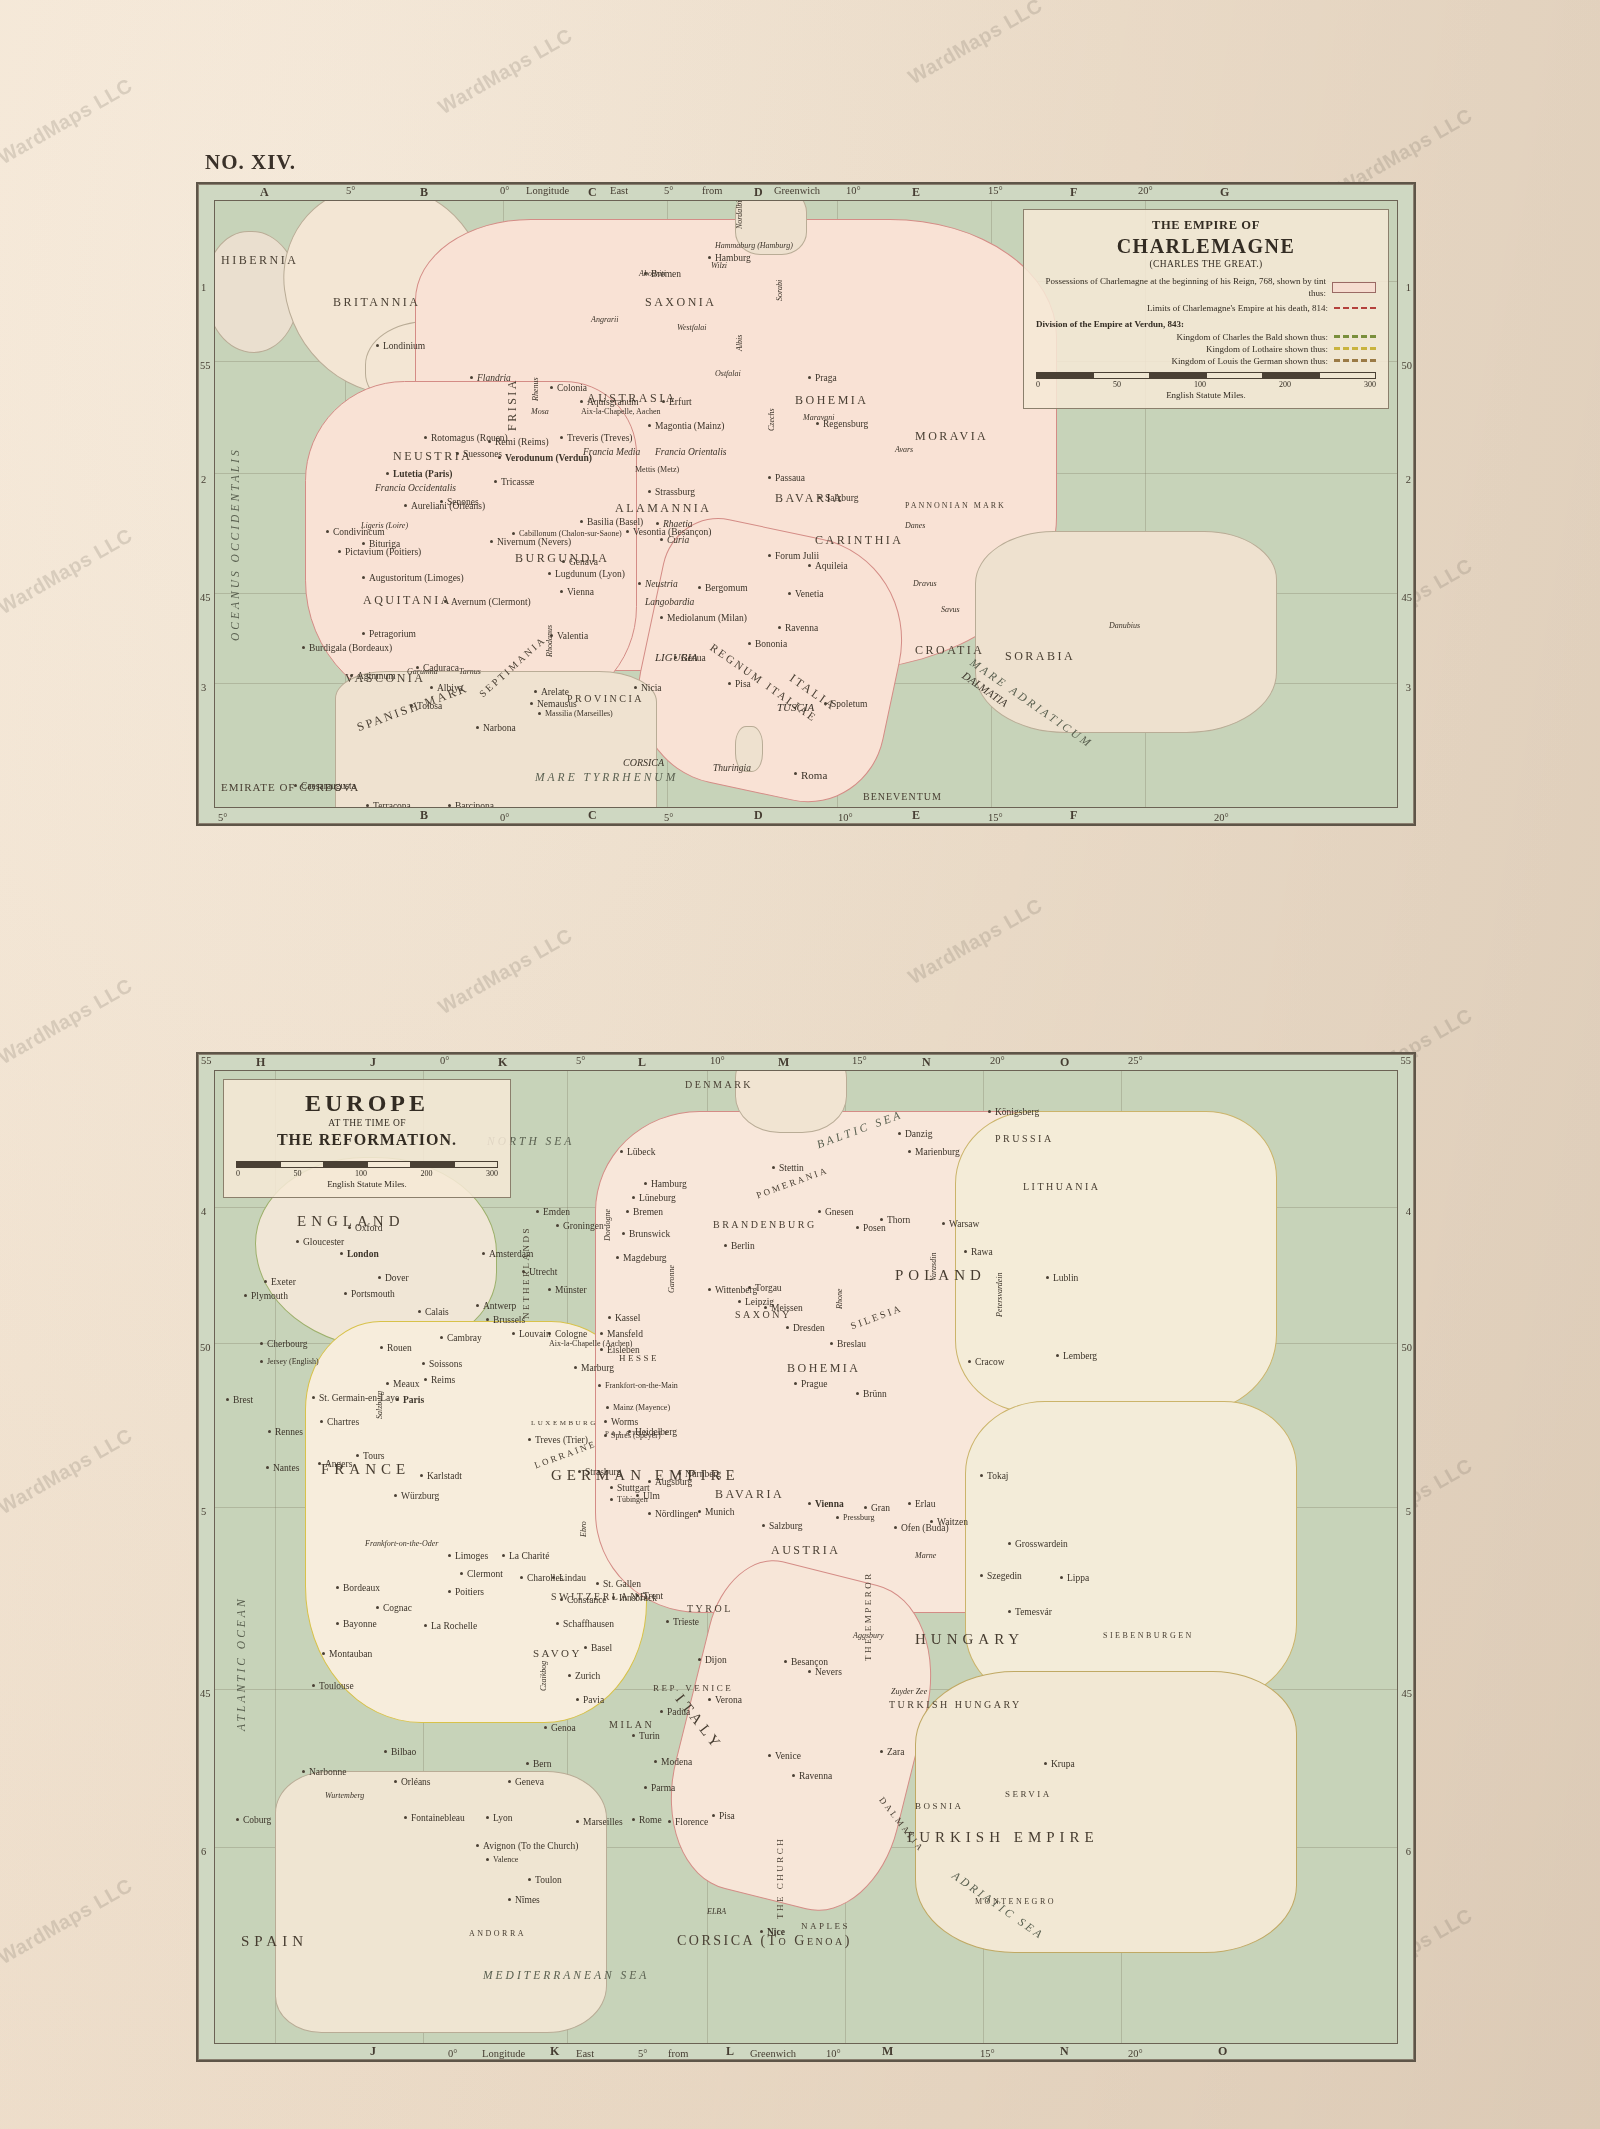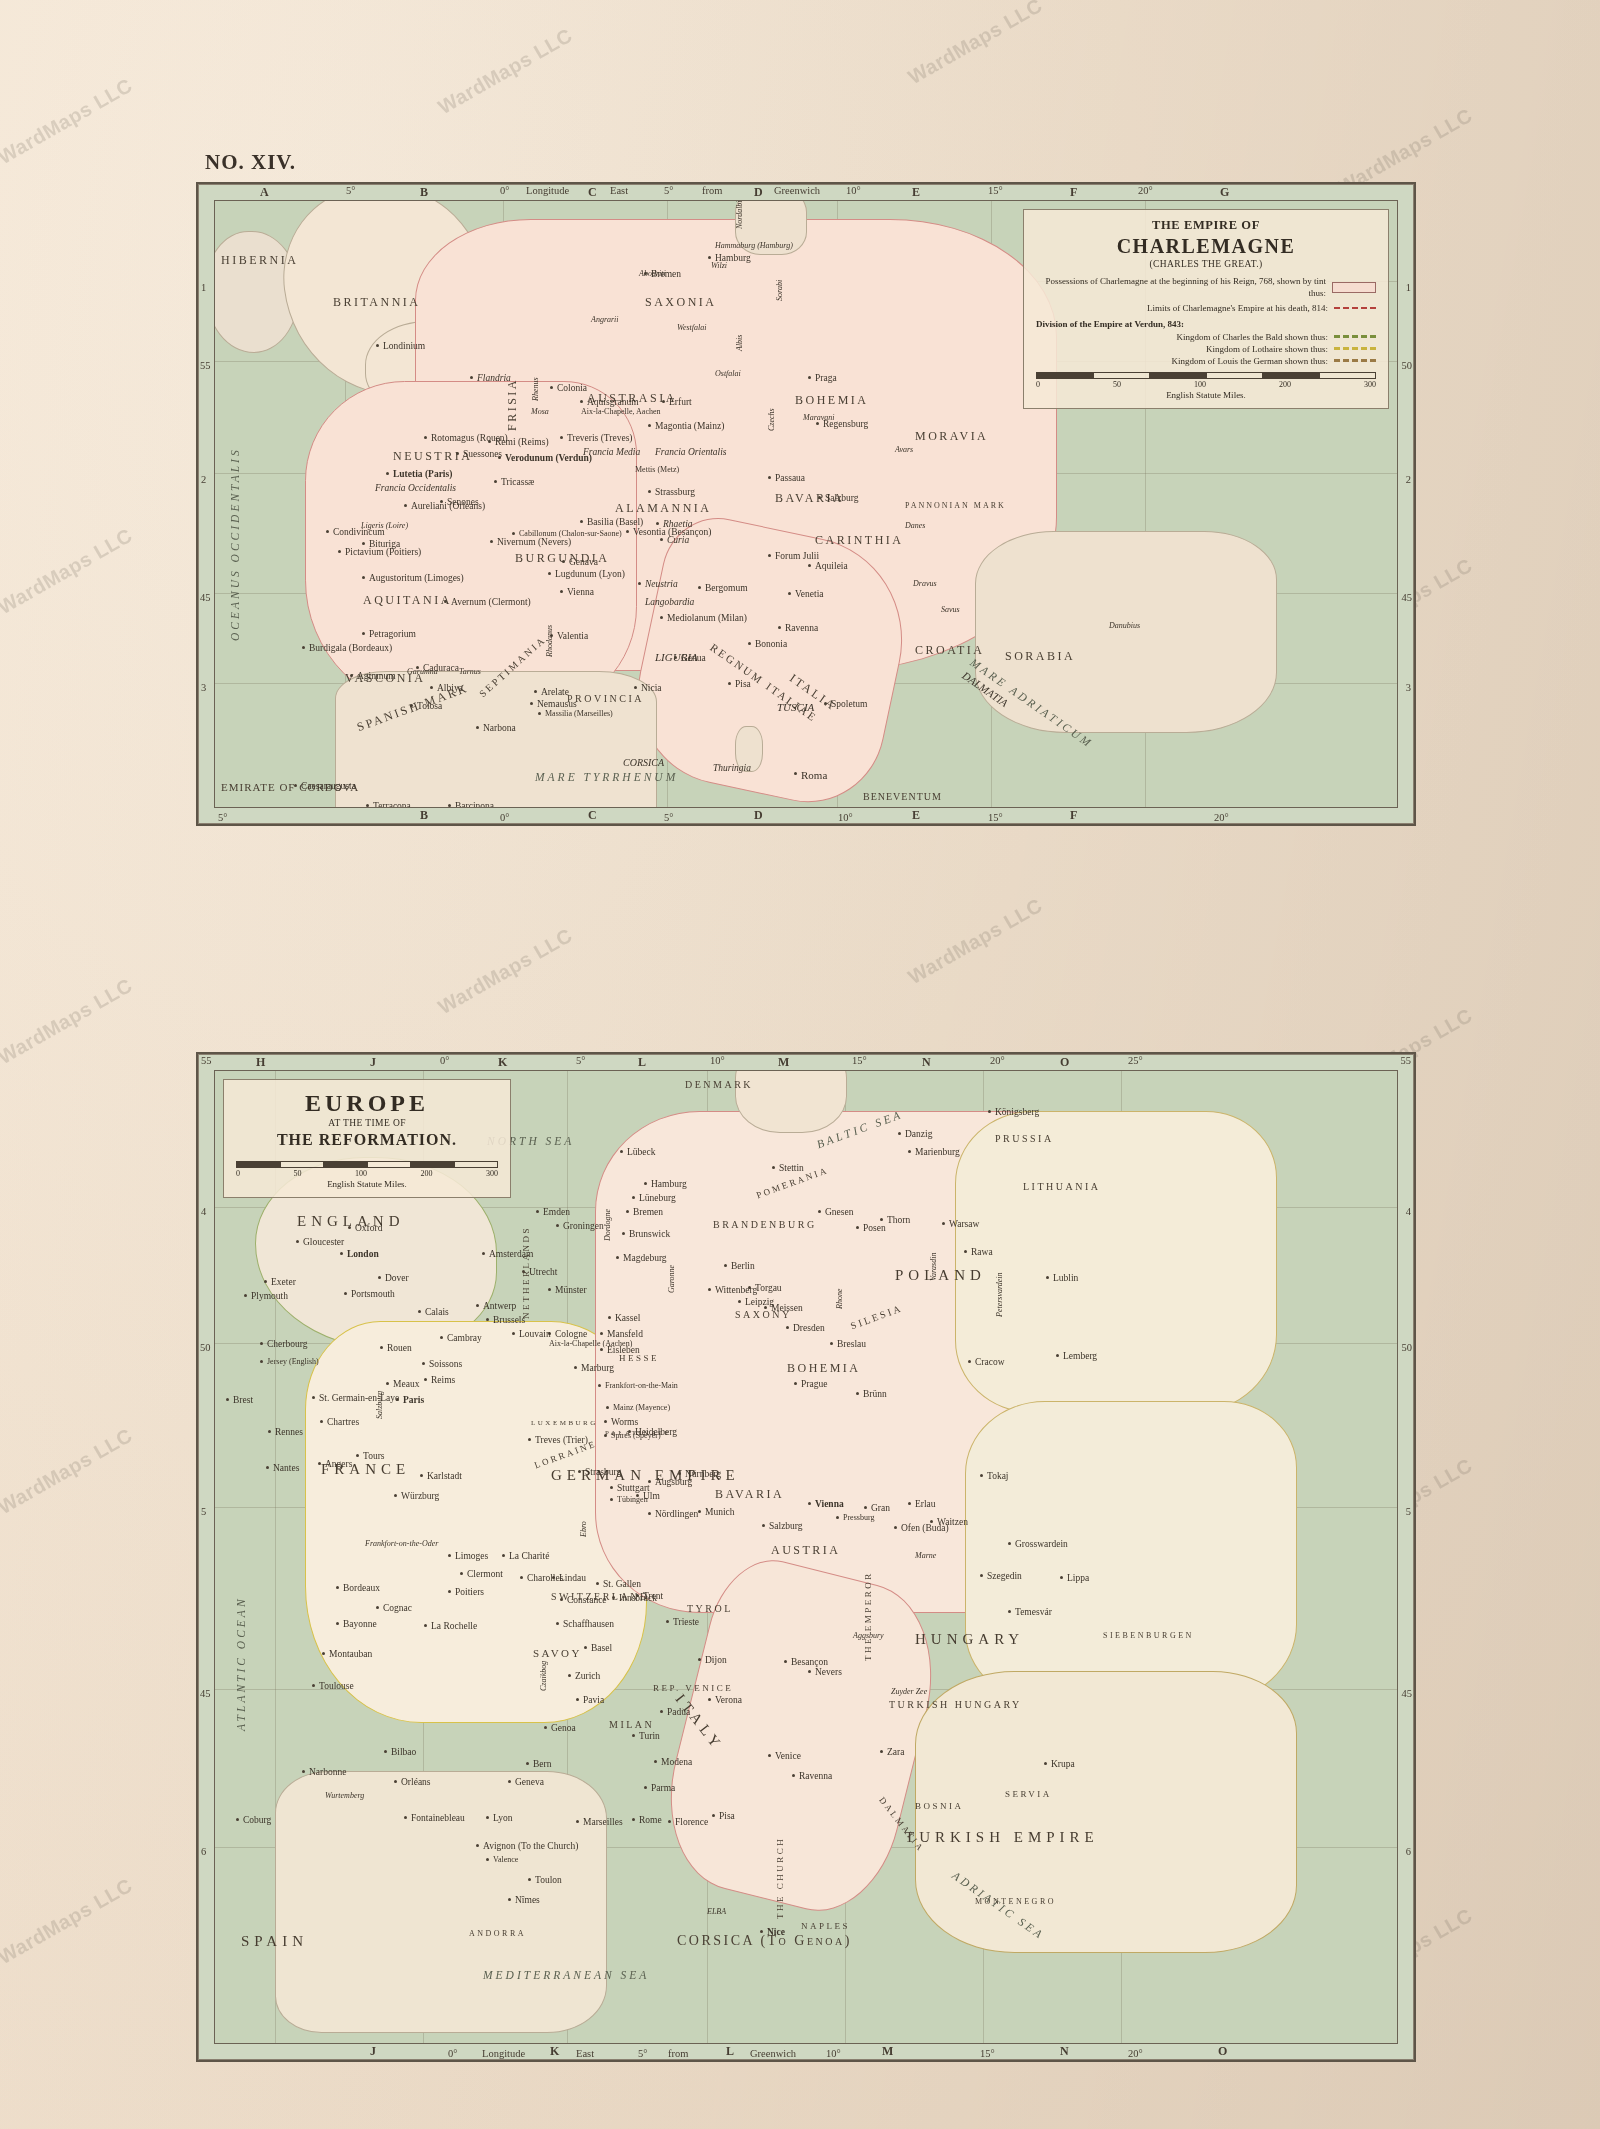--- a/index.html
+++ b/index.html
@@ -568,21 +568,21 @@
     <div class="lab dot" style="left:760px;top:286px;">Cracow</div>
     <div class="lab dot" style="left:622px;top:268px;">Breslau</div>
     <div class="lab dot" style="left:648px;top:318px;">Brünn</div>
     <div class="lab dot" style="left:586px;top:308px;">Prague</div>
     <div class="lab dot" style="left:578px;top:252px;">Dresden</div>
     <div class="lab dot" style="left:530px;top:226px;">Leipzig</div>
     <div class="lab dot" style="left:500px;top:214px;">Wittenberg</div>
     <div class="lab dot" style="left:540px;top:212px;">Torgau</div>
     <div class="lab dot" style="left:556px;top:232px;">Meissen</div>
     <div class="lab dot" style="left:408px;top:182px;">Magdeburg</div>
-    <div class="lab dot" style="left:516px;top:170px;margin-top:20px;">Berlin</div>
+    <div class="lab dot" style="left:516px;top:170px;">Berlin</div>
     <div class="lab dot" style="left:404px;top:158px;margin-left:10px;">Brunswick</div>
     <div class="lab dot" style="left:424px;top:122px;">Lüneburg</div>
     <div class="lab dot" style="left:340px;top:214px;">Münster</div>
     <div class="lab dot" style="left:340px;top:258px;">Cologne</div>
     <div class="lab tiny" style="left:334px;top:268px;">Aix-la-Chapelle (Aachen)</div>
     <div class="lab dot" style="left:304px;top:258px;">Louvain</div>
     <div class="lab dot" style="left:400px;top:242px;">Kassel</div>
     <div class="lab dot" style="left:392px;top:258px;">Mansfeld</div>
     <div class="lab dot" style="left:392px;top:274px;">Eisleben</div>
     <div class="lab dot" style="left:366px;top:292px;">Marburg</div>

